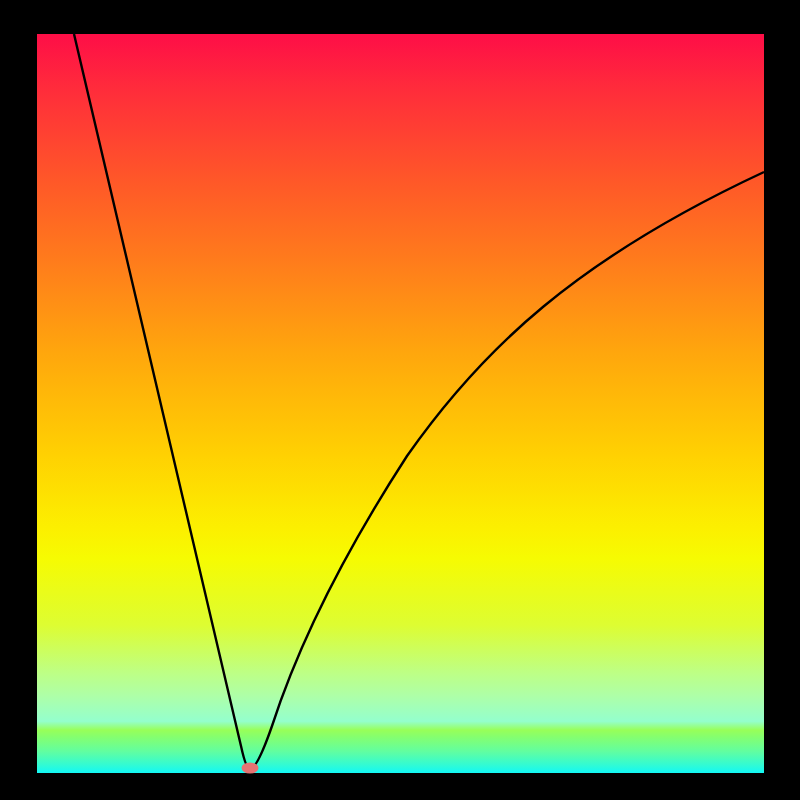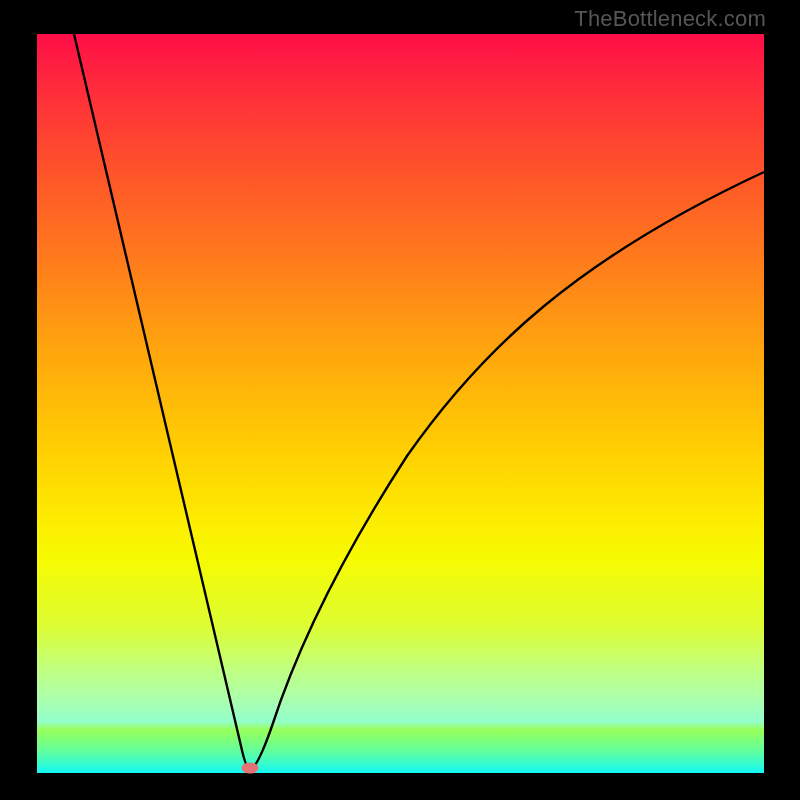--- a/index.html
+++ b/index.html
@@ -74,15 +74,14 @@
 <div class="stage">
 
   <div class="plot-area"></div>
 
   <svg class="svg-overlay" viewBox="0 0 727 739" preserveAspectRatio="none">
     <path fill="none" stroke="#000000" stroke-width="2.4" d="M 37 0 L 204 712 Q 209 735 213 735 Q 220 735 235 692 C 260 615 300 530 370 422 C 445 315 540 225 727 138"></path>
   </svg>
 
   <div class="marker" id="marker" style="left: 250.011px; top: 767.827px; background: rgb(229, 115, 115);"></div>
 
-  <div class="watermark">TheBottleneck.com</div>
 
 </div>
 
 </body></html>

